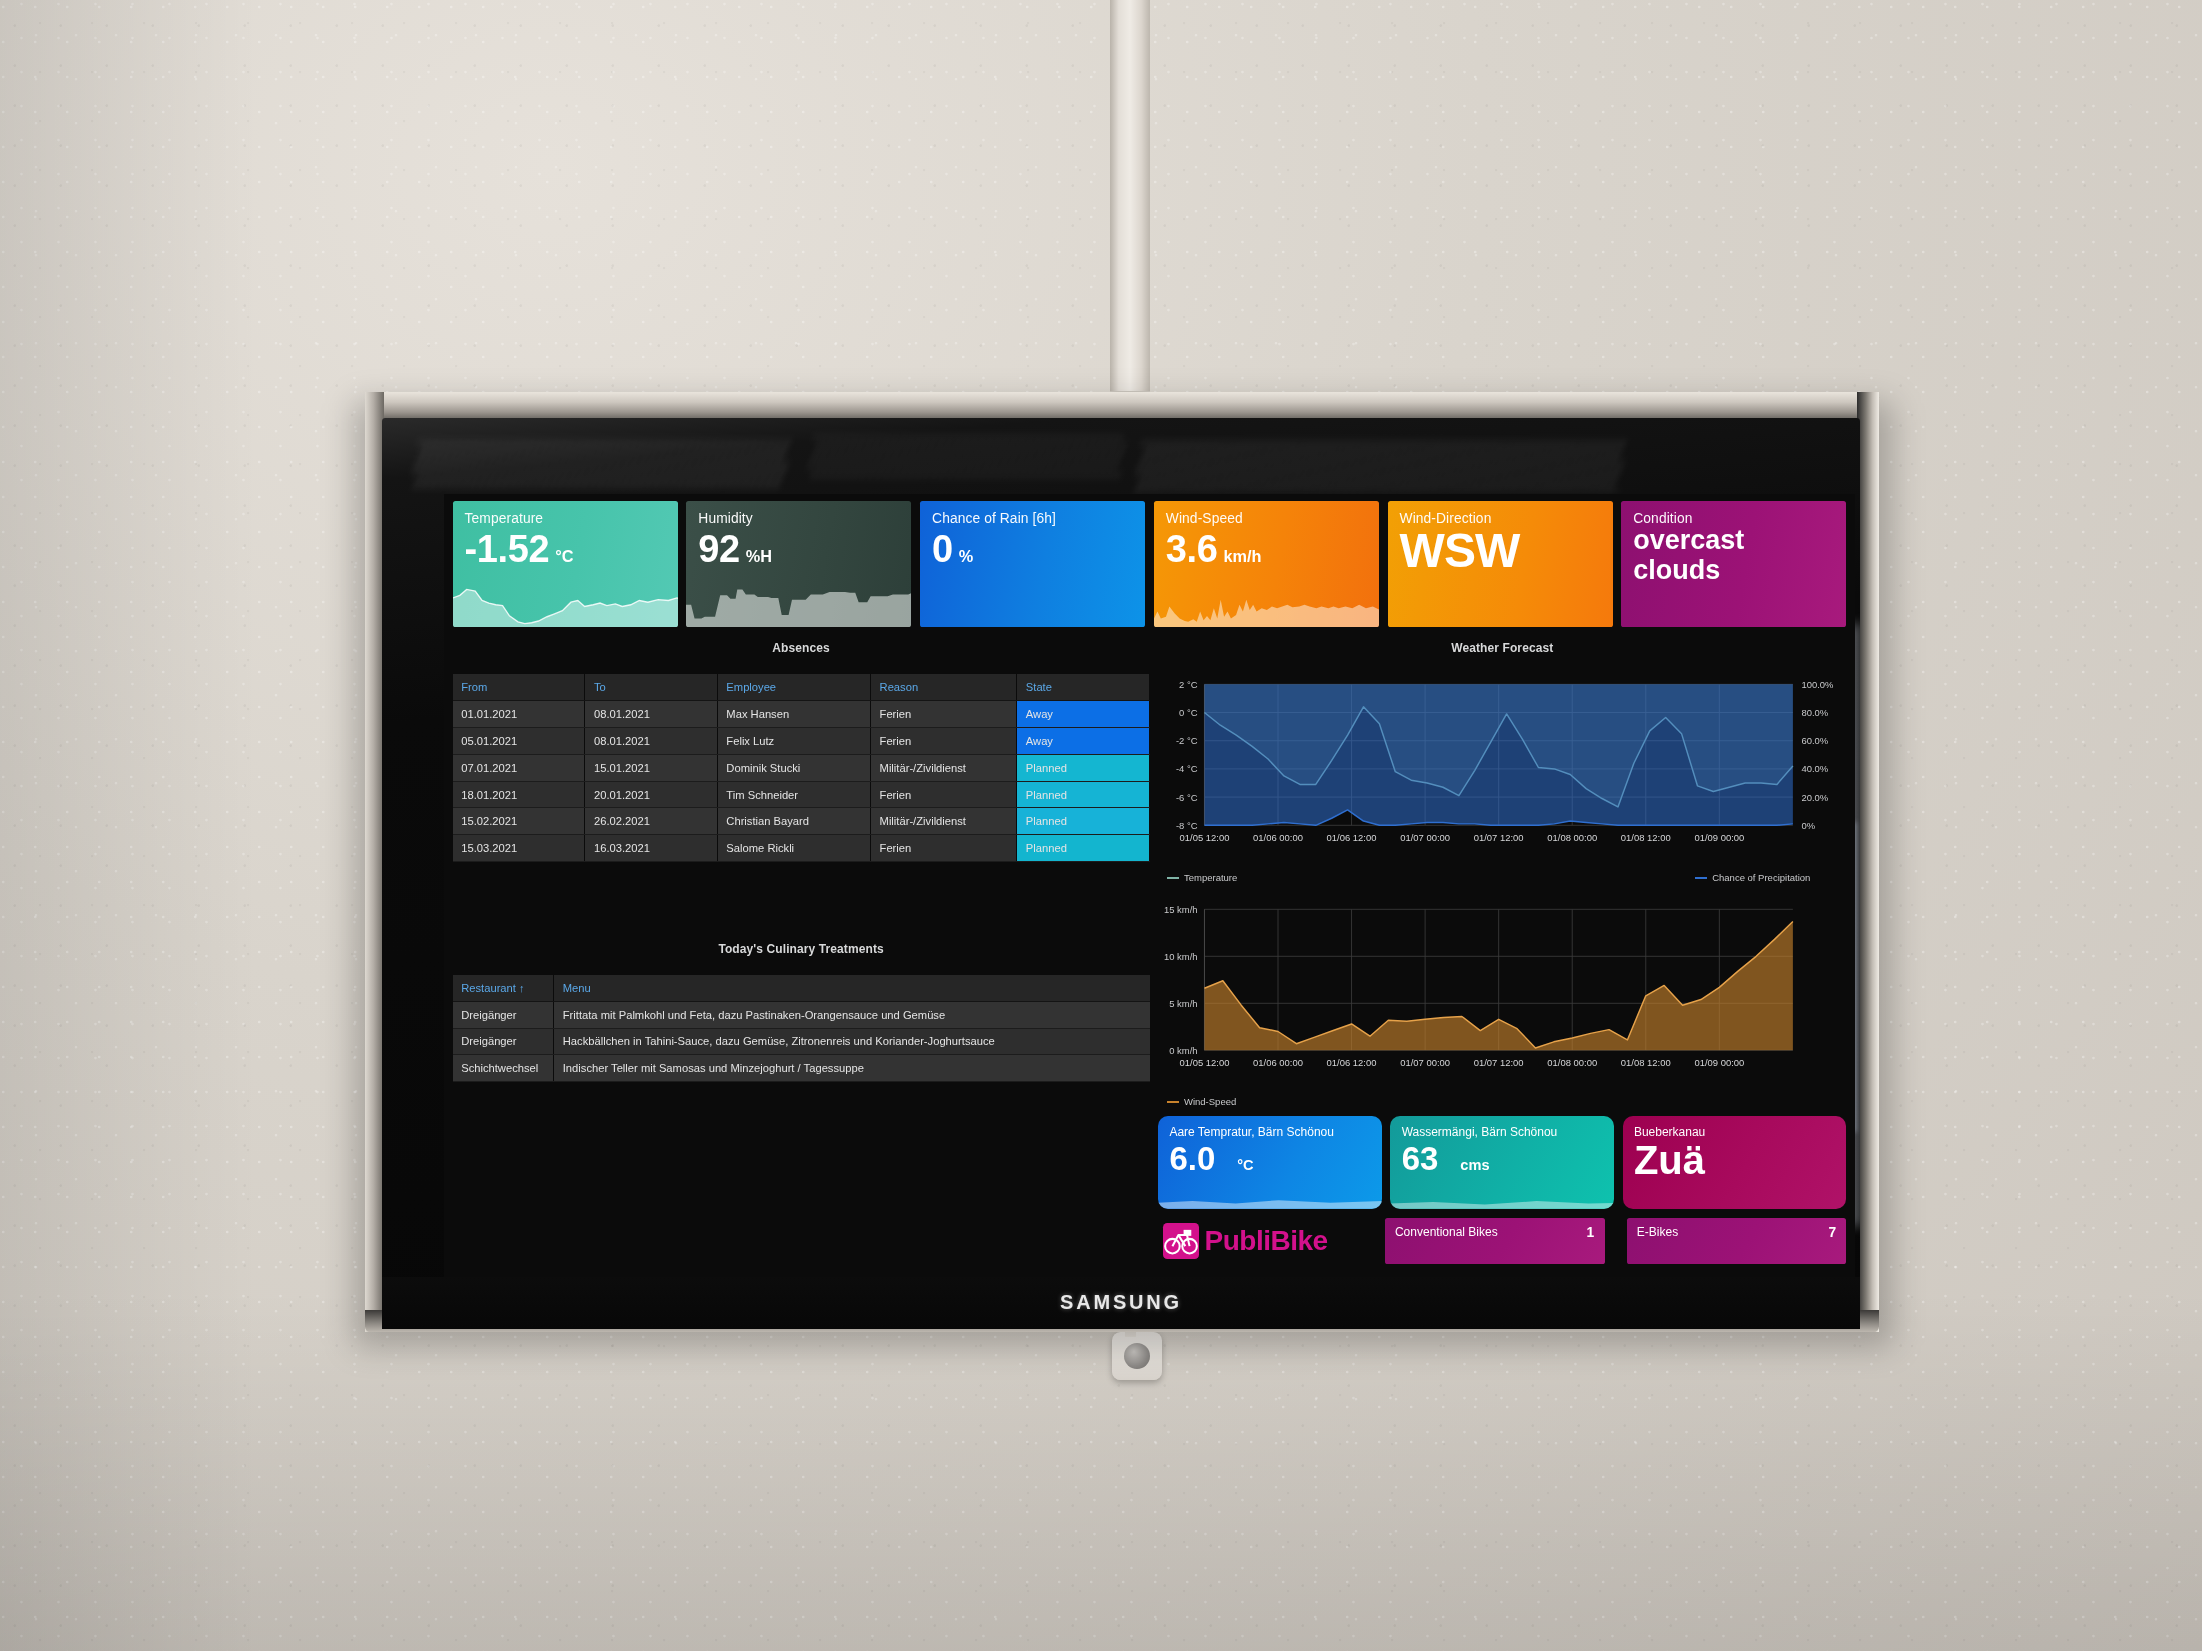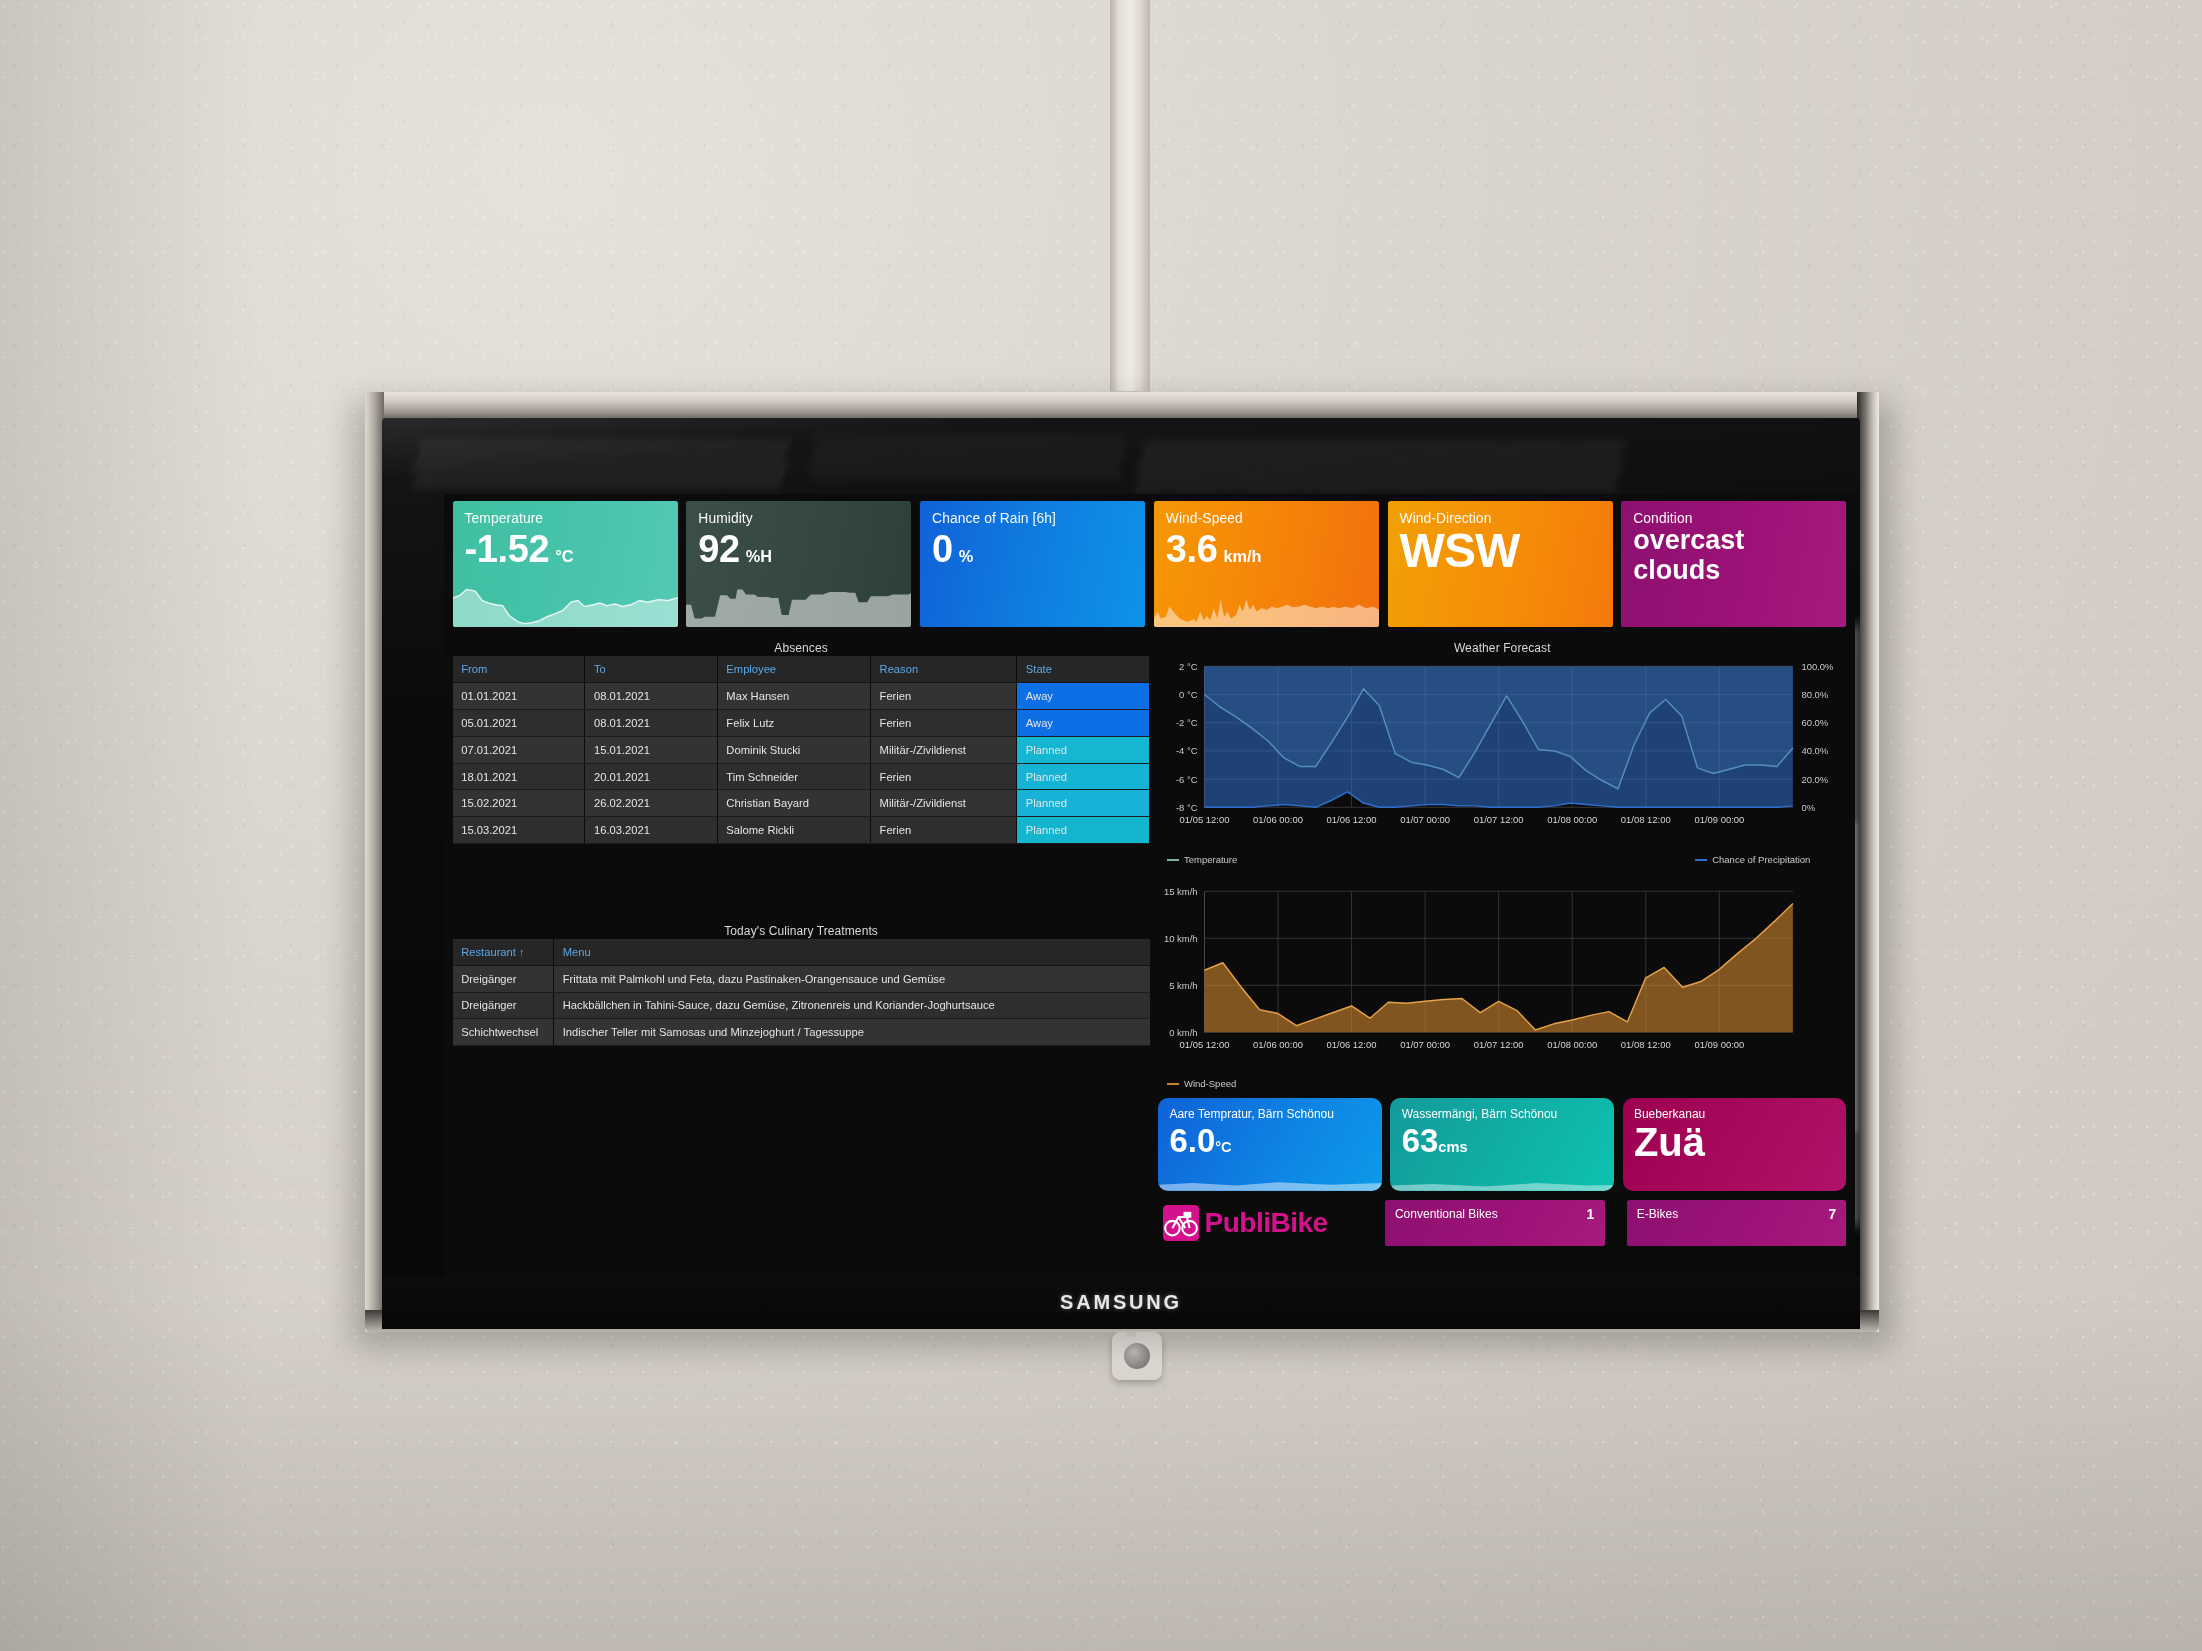--- a/index.html
+++ b/index.html
@@ -150,22 +150,22 @@
   .kpi-ws   { background:linear-gradient(100deg,#f59806 0%,#f58309 55%,#f2700d 100%); }
   .kpi-wd   { background:linear-gradient(100deg,#f2a005 0%,#f58b08 60%,#f5790c 100%); }
   .kpi-cond { background:linear-gradient(100deg,#8d1070 0%,#9c1276 55%,#a81a7d 100%); }
 
   
   #panels { display:flex; gap:8.6px; margin-top:8.6px; height:662px; }
   #col-left  { width:697px; }
   #col-right { flex:1; }
 
   .panel-title {
-    text-align:center; color:#d8d9da; font-size:12px; font-weight:normal;
-    padding:6px 0 1px 0; letter-spacing:0.1px;
+    text-align:center; color:#d8d9da; font-size:12px; font-weight:bold;
+    padding:6px 0 19px 0; letter-spacing:0.1px;
   }
 
   
   table.grid { width:100%; border-collapse:collapse; table-layout:fixed; }
   table.grid th {
     background:#262626; color:#5ba8e8; font-size:11.2px; font-weight:400;
     text-align:left; padding:6.9px 8.6px; border-right:1.7px solid #0b0b0b;
     border-bottom:0.9px solid #141414;
   }
   table.grid td {
@@ -189,21 +189,21 @@
     display:flex; justify-content:space-between; padding:1.7px 36px 0 8.6px;
     font-size:9.5px; color:#c9cacc;
   }
   .legend-item { display:flex; align-items:center; gap:5.2px; }
   .legend-dash { display:inline-block; width:12px; height:1.7px; }
 
   
   #bottom-cards { display:flex; gap:8.6px; margin-top:8.6px; height:93px; }
   .bcard { flex:1; position:relative; border-radius:10px; overflow:hidden; padding:9.5px 11.2px; color:#fff; }
   .bcard .b-title { font-size:12px; }
-  .bcard .b-val { margin-top:2.6px; display:flex; align-items:baseline; gap:0; }
+  .bcard .b-val { margin-top:2.6px; display:flex; align-items:baseline; gap:22px; }
   .bcard .b-num { font-size:33px; font-weight:bold; line-height:1; }
   .bcard .b-unit { font-size:14.6px; font-weight:bold; }
   .bcard .b-big { font-size:40px; font-weight:bold; line-height:1.05; }
   .bc-aare  { background:linear-gradient(120deg,#0f62d8 0%,#0e86e4 60%,#0c9ae9 100%); }
   .bc-water { background:linear-gradient(120deg,#139a9a 0%,#10b0a6 55%,#0ec2ae 100%); }
   .bc-state { background:linear-gradient(120deg,#9d0050 0%,#a80a5d 55%,#b01268 100%); }
   .wave { position:absolute; left:0; right:0; bottom:0; height:13.8px; }
 
   
   #pb-row { display:flex; gap:22px; margin-top:8.6px; height:46px; align-items:stretch; }

